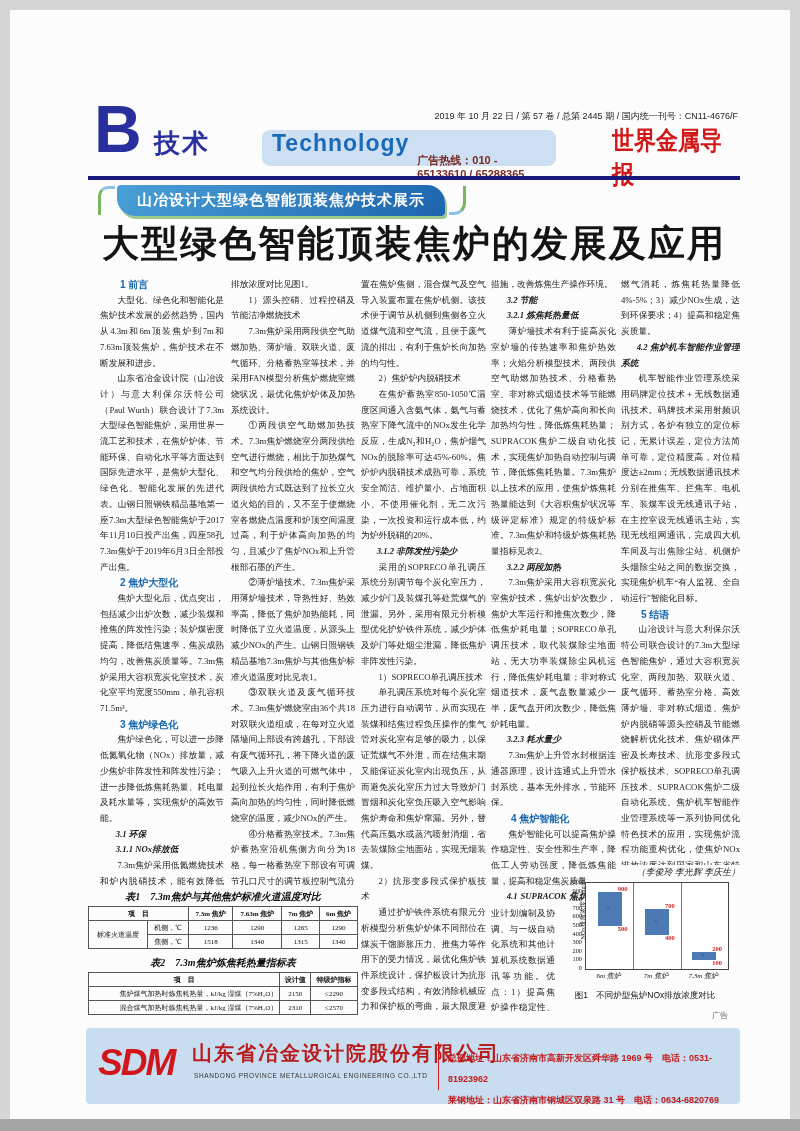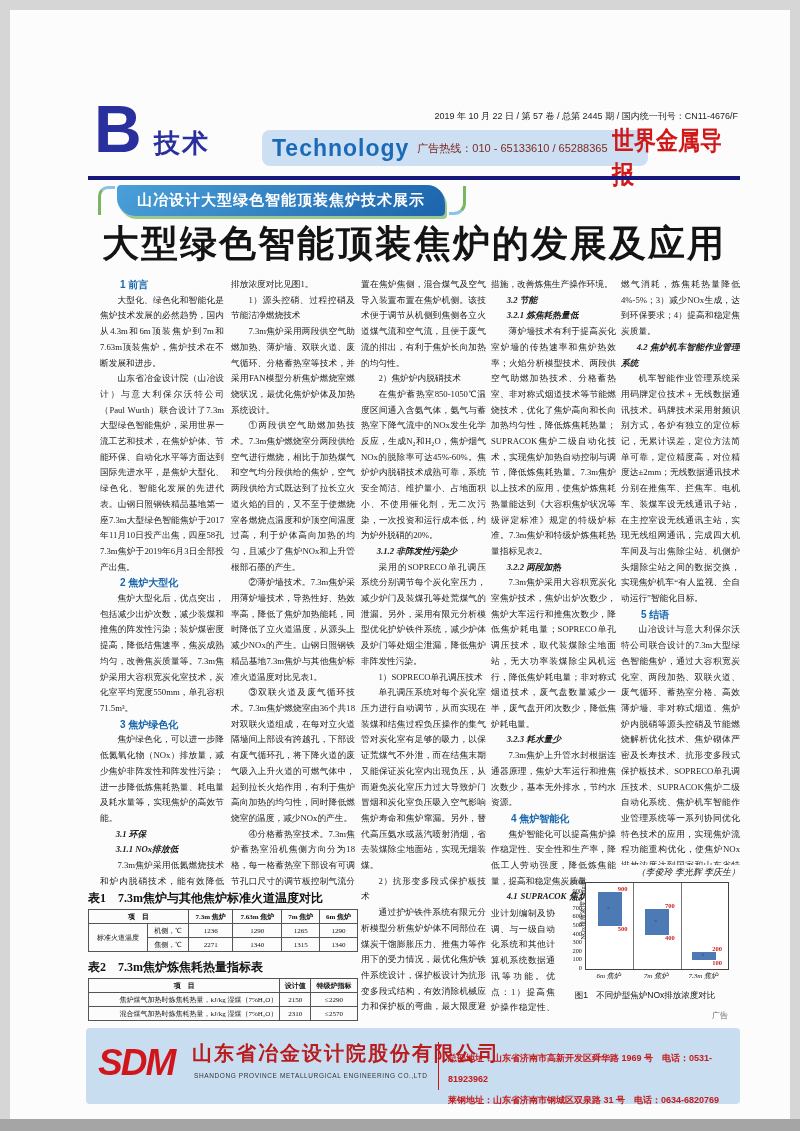--- a/index.html
+++ b/index.html
@@ -5,24 +5,24 @@
   html,body{margin:0;padding:0;background:#dedede;}
   .page{position:relative;width:800px;height:1131px;background:#fcfcfc;overflow:hidden;
         font-family:"Liberation Sans",sans-serif;}
   .frame{position:absolute;inset:0;border:10px solid #d6d6d6;pointer-events:none;z-index:50;}
   .frame-bottom{position:absolute;left:0;top:1119px;width:800px;height:12px;background:#a5a5a5;z-index:51;}
 
   
   .b-letter{position:absolute;left:94px;top:96px;font-size:66px;line-height:1;font-weight:800;color:#2a2f9e;}
   .b-cn{position:absolute;left:154px;top:126px;font-size:26px;font-weight:800;color:#2a2f9e;letter-spacing:2px;}
   .issue-line{position:absolute;left:380px;top:110px;width:358px;text-align:right;font-size:9px;color:#222;}
-  .tech-pill{position:absolute;left:262px;top:130px;width:386px;height:36px;background:#cde0f3;border-radius:8px;
-             display:flex;align-items:center;padding:0 10px;box-sizing:border-box;gap:8px;}
+  .tech-pill{position:absolute;left:262px;top:130px;width:294px;height:36px;background:#cde0f3;border-radius:8px;
+             display:flex;padding:0 10px;box-sizing:border-box;gap:8px;}
   .tech-word{font-size:23px;font-weight:800;color:#1a6ab8;letter-spacing:1px;font-family:"Liberation Sans",sans-serif;}
-  .hotline{font-size:11px;font-weight:normal;color:#7b2a22;}
+  .hotline{font-size:11px;font-weight:bold;color:#7b2a22;margin-top:23px;}
   .masthead{position:absolute;left:612px;top:128px;width:130px;font-size:22px;font-weight:900;color:#d01818;
             font-family:"DejaVu Serif",serif;letter-spacing:0px;transform:scaleY(1.15);}
   .head-rule{position:absolute;left:88px;top:176px;width:652px;height:4px;background:#18187c;}
 
   
   .banner{position:absolute;left:98px;top:184px;height:32px;display:flex;align-items:center;}
   .banner-accent-l{width:14px;height:26px;border-left:3px solid #7ab55f;border-top:3px solid #8ac2e8;
                    border-radius:10px 0 0 0;margin-right:2px;}
   .banner-pill{background:linear-gradient(135deg,#4aa0d8,#1c64ad);color:#fff;font-size:15px;font-weight:bold;
                padding:6px 20px;border-radius:4px 18px 4px 18px;letter-spacing:1px;
@@ -38,21 +38,21 @@
   .col p{margin:0;}
   .col p.p{text-indent:2em;}
   .col p.pc{text-indent:0;}
   .col .h1{color:#1766ae;font-weight:bold;font-size:10px;text-indent:2em;font-family:"Liberation Sans",sans-serif;}
   .col .h2{font-weight:bold;font-style:italic;text-indent:1.8em;}
   .byline{position:absolute;left:621px;top:866px;width:119px;text-align:right;font-size:9px;font-style:italic;
           font-family:"Liberation Serif",serif;color:#1c1c1c;}
 
   
   .tbl-block{position:absolute;left:88px;top:890px;width:270px;font-family:"Liberation Serif",serif;}
-  .tbl-caption{text-align:left;font-weight:bold;font-size:12px;margin:0 0 2px 0;color:#111;}
+  .tbl-caption{text-align:center;font-weight:bold;font-size:10px;margin:0 0 2px 0;color:#111;font-style:italic;}
   .tbl{width:100%;border-collapse:collapse;font-size:7px;color:#111;}
   .tbl th,.tbl td{border:1px solid #555;padding:1px 2px;text-align:center;font-weight:normal;height:11px;}
   .tbl th{font-weight:bold;}
   .tbl td.lft{text-align:right;}
   .tbl2-space{height:7px;}
 
   
   .chart{position:absolute;left:552px;top:874px;width:186px;height:142px;font-family:"Liberation Serif",serif;}
   .chart-plot{position:absolute;left:33px;top:8px;width:142px;height:86px;border:1px solid #444;background:#fff;}
   .ylab{position:absolute;left:-14px;top:30px;font-size:6.5px;color:#222;transform:rotate(-90deg);
@@ -132,21 +132,21 @@
       <p class="p">通过护炉铁件系统有限元分析模型分析焦炉炉体不同部位在煤炭干馏膨胀压力、推焦力等作用下的受力情况，最优化焦炉铁件系统设计，保护板设计为抗形变多段式结构，有效消除机械应力和保护板的弯曲，最大限度避免保护板的变形，使保护板始终与炉体紧密贴合。</p>
     </div>
   <div class="col" style="left:491px;top:277px;width:125px;height:627px;">
       <p class="pc">措施，改善炼焦生产操作环境。</p>
       <div class="h2">3.2 节能</div>
       <div class="h2">3.2.1 炼焦耗热量低</div>
       <p class="p">薄炉墙技术有利于提高炭化室炉墙的传热速率和焦炉热效率；火焰分析模型技术、两段供空气助燃加热技术、分格蓄热室、非对称式烟道技术等节能燃烧技术，优化了焦炉高向和长向加热均匀性，降低炼焦耗热量；SUPRACOK焦炉二级自动化技术，实现焦炉加热自动控制与调节，降低炼焦耗热量。7.3m焦炉以上技术的应用，使焦炉炼焦耗热量能达到《大容积焦炉状况等级评定标准》规定的特级炉标准。7.3m焦炉和特级炉炼焦耗热量指标见表2。</p>
       <div class="h2">3.2.2 两段加热</div>
       <p class="p">7.3m焦炉采用大容积宽炭化室焦炉技术，焦炉出炉次数少，焦炉大车运行和推焦次数少，降低焦炉耗电量；SOPRECO单孔调压技术，取代装煤除尘地面站，无大功率装煤除尘风机运行，降低焦炉耗电量；非对称式烟道技术，废气盘数量减少一半，废气盘开闭次数少，降低焦炉耗电量。</p>
       <div class="h2">3.2.3 耗水量少</div>
-      <p class="p">7.3m焦炉上升管水封根据连通器原理，焦炉大车运行和推焦次数少，基本无外排水，节约水资源。</p>
+      <p class="p">7.3m焦炉上升管水封根据连通器原理，设计连通式上升管水封系统，基本无外排水，节能环保。</p>
       <div class="h1">4 焦炉智能化</div>
       <p class="p">焦炉智能化可以提高焦炉操作稳定性、安全性和生产率，降低工人劳动强度，降低炼焦能量，提高和稳定焦炭质量。</p>
       <div class="h2">4.1 SUPRACOK 焦炉二级自动化系统</div>
     </div>
   <div class="col" style="left:491px;top:906px;width:64px;height:108px;">
       <p class="pc">业计划编制及协调、与一级自动化系统和其他计算机系统数据通讯等功能。优点：1）提高焦炉操作稳定性、安全性和生产率；2）减少加热</p>
     </div>
   <div class="col" style="left:621px;top:277px;width:119px;height:588px;">
       <p class="pc">燃气消耗，炼焦耗热量降低4%-5%；3）减少NOx生成，达到环保要求；4）提高和稳定焦炭质量。</p>
       <div class="h2">4.2 焦炉机车智能作业管理系统</div>
@@ -170,21 +170,21 @@
       <tr>
         <td rowspan="2">标准火道温度</td>
         <td>机侧，℃</td>
         <td>1236</td>
         <td>1290</td>
         <td>1265</td>
         <td>1290</td>
       </tr>
       <tr>
         <td>焦侧，℃</td>
-        <td>2271</td>
+        <td>1518</td>
         <td>1340</td>
         <td>1315</td>
         <td>1340</td>
       </tr>
     </tbody>
       </table>
     <div class="tbl2-space"></div>
     <div class="tbl-caption">表2　7.3m焦炉炼焦耗热量指标表</div>
     <table class="tbl">
       <tbody>

